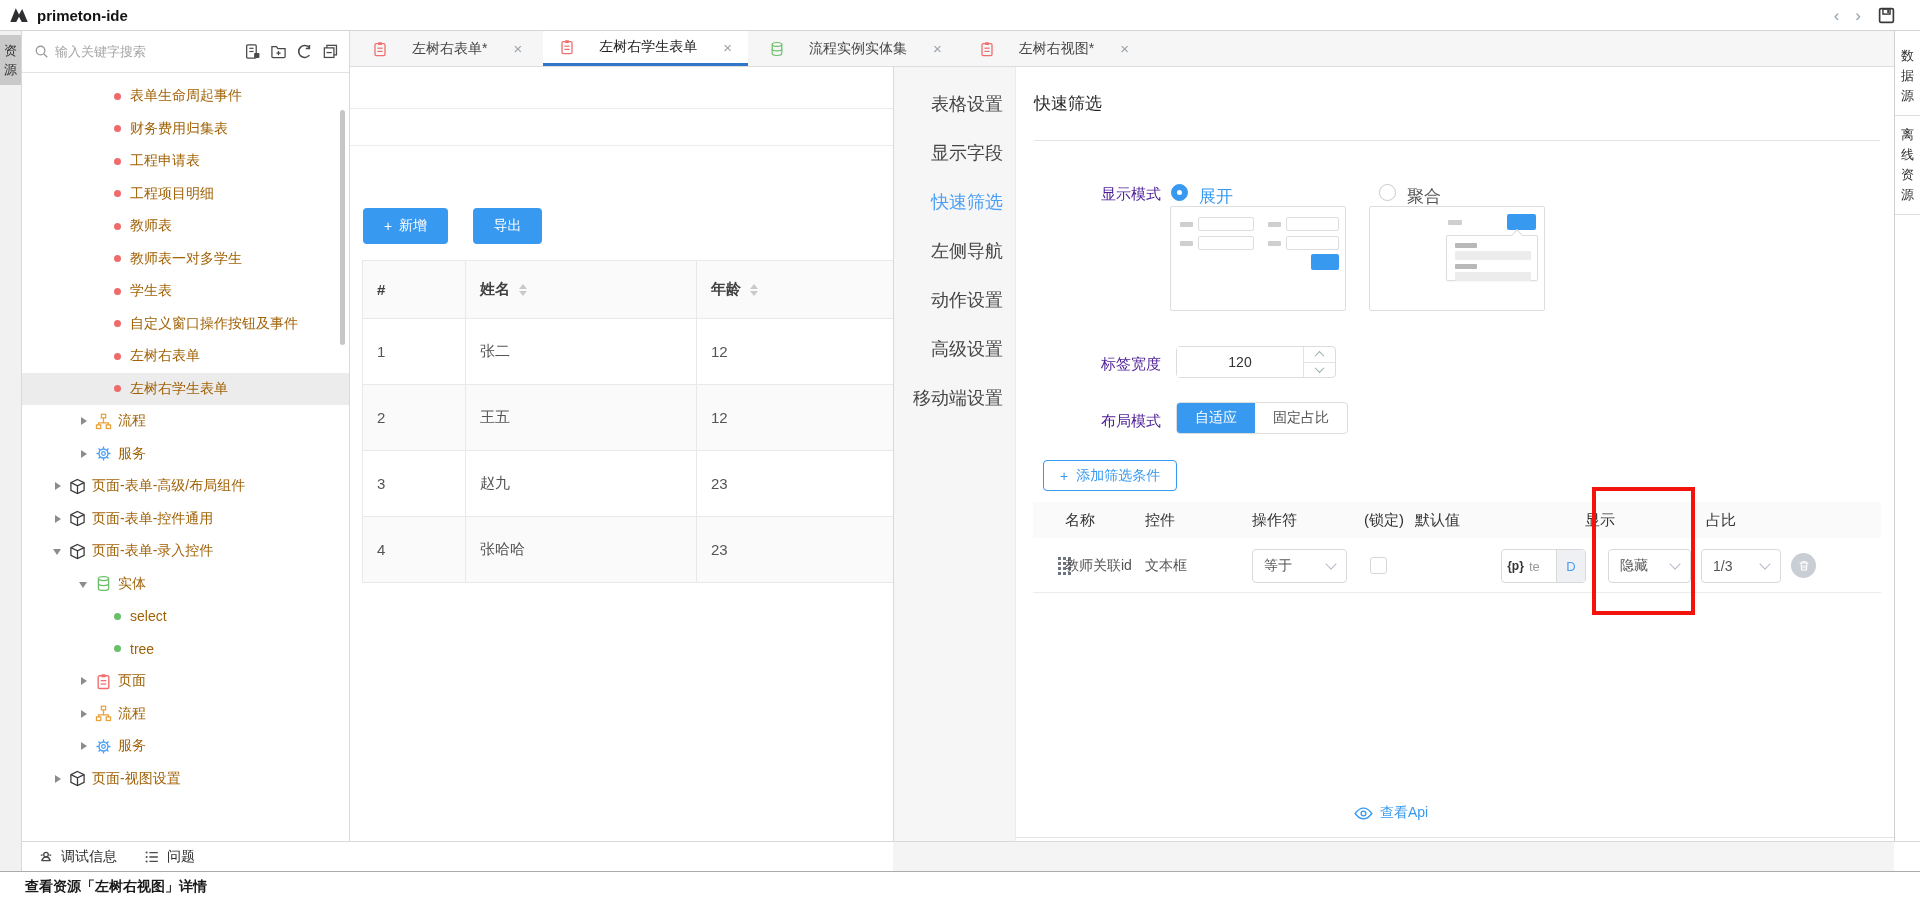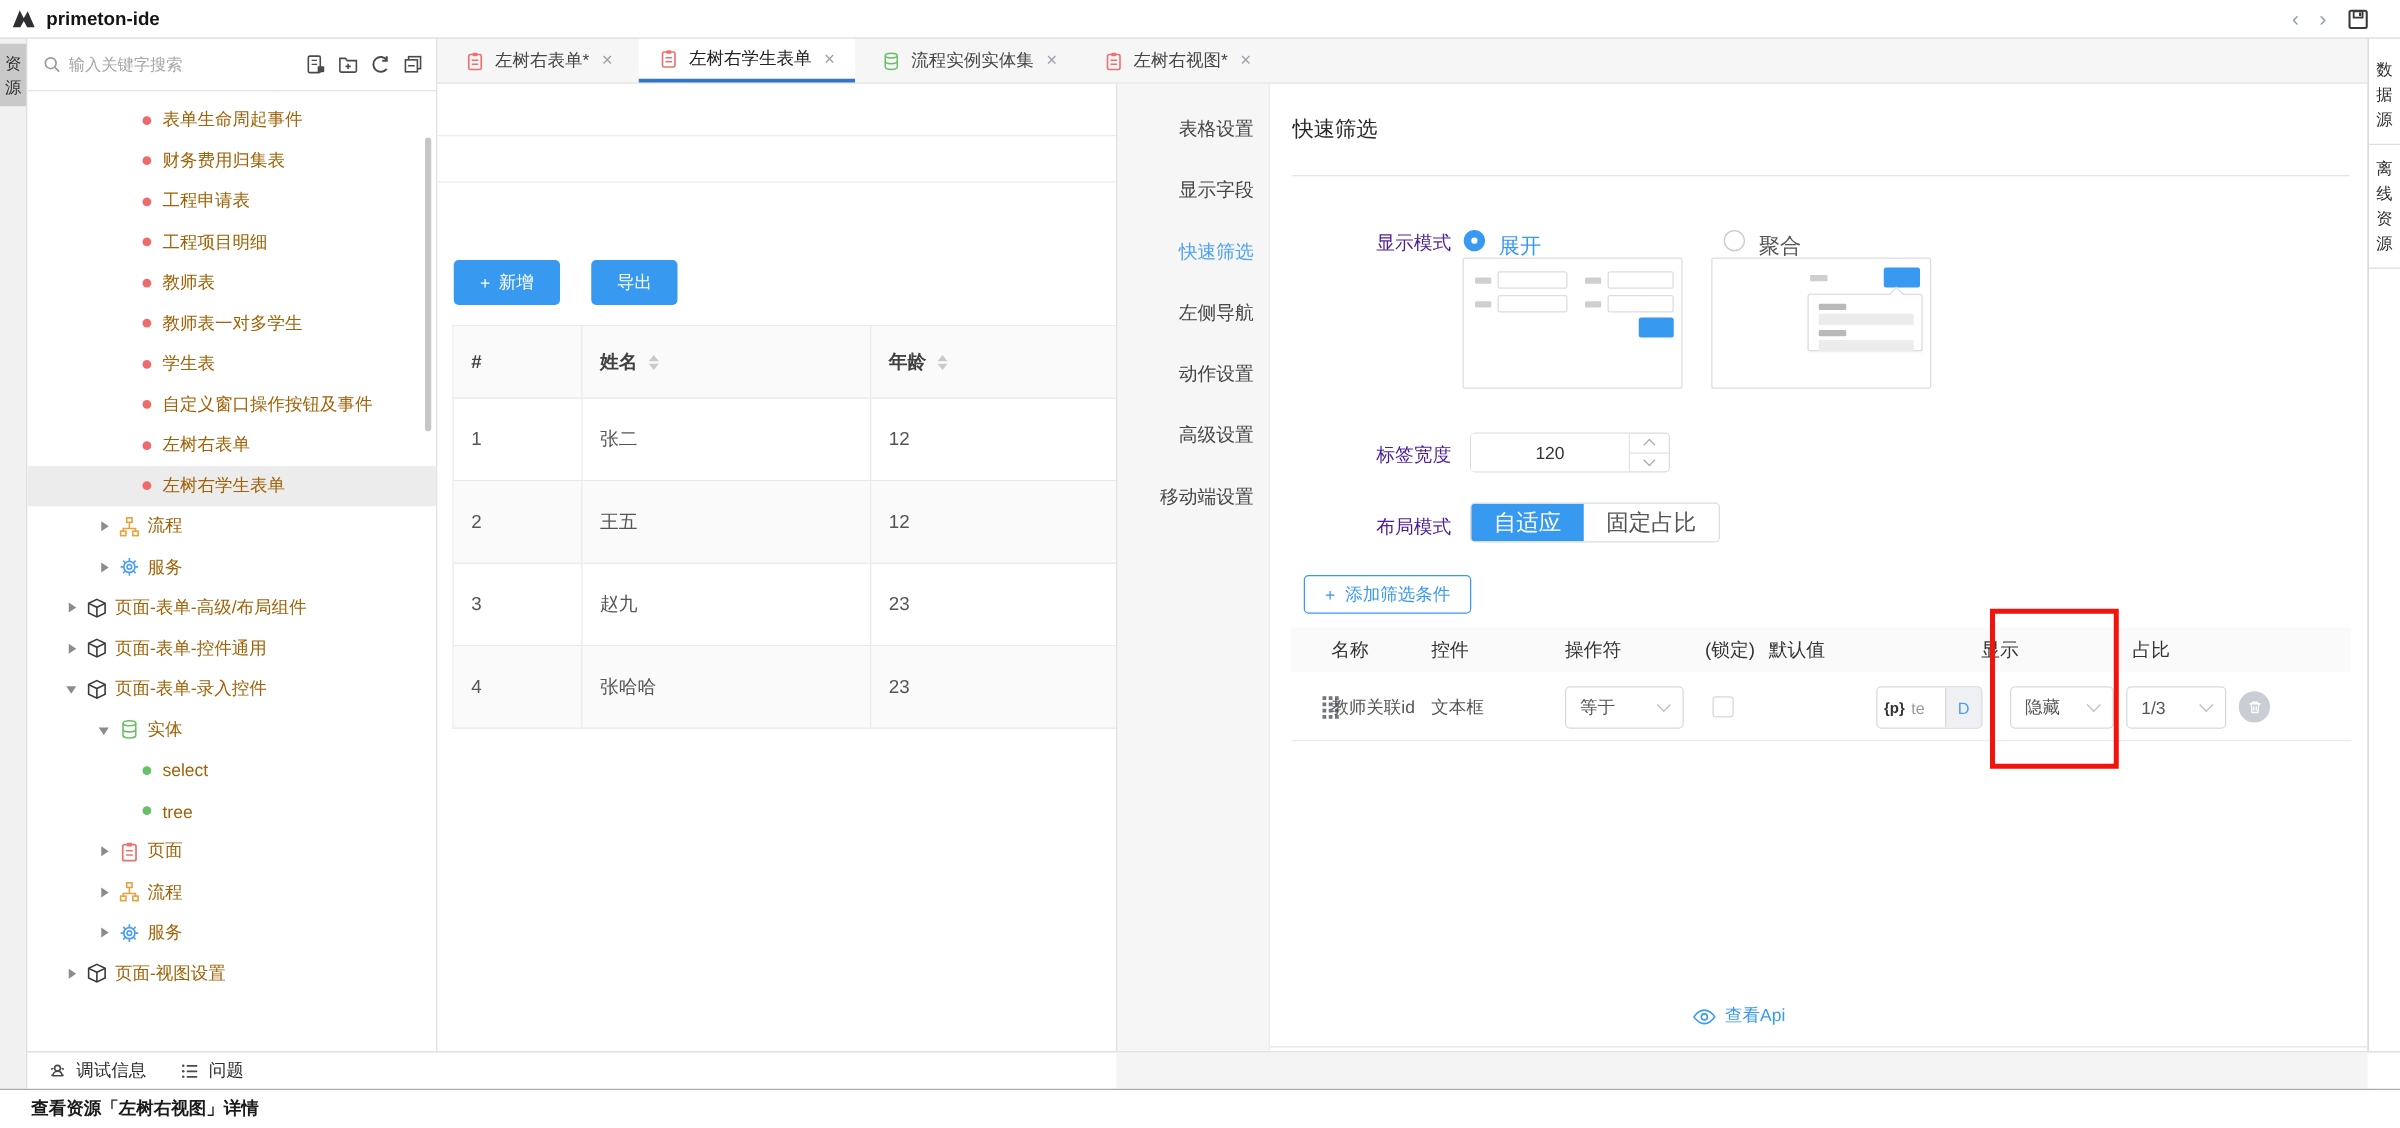--- a/index.html
+++ b/index.html
@@ -32,21 +32,21 @@
 .ar { width:12px; height:12px; position:relative; margin-right:5px; flex:none; }
 .ar.c::before { content:""; position:absolute; left:3px; top:2px; border-left:6px solid #8c8c8c; border-top:4px solid transparent; border-bottom:4px solid transparent; }
 .ar.e::before { content:""; position:absolute; left:1px; top:4px; border-top:6px solid #8c8c8c; border-left:4px solid transparent; border-right:4px solid transparent; }
 .dot { width:7px; height:7px; border-radius:50%; margin-right:9px; flex:none; }
 .dot.red { background:#ef6b6b; } .dot.green { background:#6abf69; }
 .tic { width:17px; height:17px; margin-right:6px; flex:none; display:flex; }
 #tree-scroll { position:absolute; left:318px; top:79px; width:5px; height:235px; background:#c6c6c6; border-radius:3px; }
 
 
 #tabbar { position:absolute; left:350px; top:31px; width:1544px; height:36px; background:#f6f6f6; border-bottom:1px solid #dddddd; display:flex; align-items:stretch; padding-left:6px; }
-.tab { display:flex; align-items:center; gap:8px; padding:0 16px; margin-right:5px; font-size:14px; color:#454545; cursor:pointer; }
+.tab { display:flex; align-items:center; gap:24px; padding:0 16px; margin-right:5px; font-size:14px; color:#454545; cursor:pointer; }
 .tab.active { background:#fff; border-bottom:3px solid #3076c9; color:#222; }
 .tab .close { font-size:15px; color:#9aa2ab; margin-left:2px; }
 .tab .tic { margin-right:0; width:16px; height:16px; }
 
 
 #editor { position:absolute; left:350px; top:67px; width:543px; height:774px; background:#fff; overflow:hidden; }
 .eline { position:absolute; left:0; right:0; border-top:1px solid #ececec; }
 .btn { position:absolute; height:36px; background:#3899f0; color:#fff; border:none; border-radius:4px; font-size:14px; display:flex; align-items:center; justify-content:center; gap:7px; cursor:pointer; font-family:inherit; }
 #etable { position:absolute; left:12px; top:193px; width:531px; border-left:1px solid #e9e9e9; border-top:1px solid #e9e9e9; }
 .erow { display:flex; border-bottom:1px solid #e9e9e9; }
@@ -56,21 +56,21 @@
 .erow.head .ecell { font-weight:700; color:#404040; }
 .erow.data { height:66px; }
 .erow.data.alt { background:#fafafa; }
 .sorter { display:inline-flex; flex-direction:column; gap:2px; margin-left:9px; }
 .sorter .up { width:0; height:0; border-left:4.5px solid transparent; border-right:4.5px solid transparent; border-bottom:5.5px solid #c9c9c9; }
 .sorter .dn { width:0; height:0; border-left:4.5px solid transparent; border-right:4.5px solid transparent; border-top:5.5px solid #c9c9c9; }
 
 
 #settings { position:absolute; left:893px; top:67px; width:1001px; height:774px; background:#fff; border-left:1px solid #d9d9d9; }
 #smenu { position:absolute; left:0; top:0; width:122px; height:100%; background:#f6f6f6; border-right:1px solid #ececec; padding-top:12px; }
-.smi { height:49px; display:flex; align-items:center; justify-content:flex-end; padding-right:12px; font-size:15px; color:#464646; cursor:pointer; }
+.smi { height:49px; display:flex; align-items:center; justify-content:flex-end; padding-right:12px; font-size:18px; color:#464646; cursor:pointer; }
 .smi.active { color:#4da0f5; }
 #scontent { position:absolute; left:122px; top:0; right:0; bottom:0; }
 #stitle { position:absolute; left:18px; top:25px; font-size:17px; color:#262626; }
 .sdiv { position:absolute; border-top:1px solid #e4e4e4; }
 .flabel { position:absolute; left:60px; width:85px; text-align:right; font-size:15px; color:#4c1d95; }
 .radio { position:absolute; width:17px; height:17px; border-radius:50%; border:1px solid #c9c9c9; background:#fff; cursor:pointer; }
 .radio.on { border-color:#3899f0; background:#3899f0; }
 .radio.on::after { content:""; position:absolute; left:5px; top:5px; width:5px; height:5px; border-radius:50%; background:#fff; }
 .ropt { position:absolute; font-size:17px; }
 .card { position:absolute; width:176px; height:105px; border:1px solid #ddd; background:#fff; border-radius:2px; }
@@ -83,21 +83,21 @@
 
 #num-input { position:absolute; left:160px; top:279px; width:160px; height:32px; border:1px solid #dcdcdc; border-radius:4px; background:#fff; display:flex; }
 #num-input input { border:none; outline:none; width:126px; text-align:center; font-size:14px; color:#333; font-family:inherit; }
 #spin { width:33px; border-left:1px solid #e3e3e3; display:flex; flex-direction:column; }
 #spin .half { flex:1; display:flex; align-items:center; justify-content:center; cursor:pointer; }
 #spin .half.top { border-bottom:1px solid #e3e3e3; }
 .chev-up { width:7px; height:7px; border-left:1.5px solid #9aa; border-top:1.5px solid #9aa; transform:rotate(45deg) translate(1px,1px); }
 .chev-dn { width:7px; height:7px; border-right:1.5px solid #9aa; border-bottom:1.5px solid #9aa; transform:rotate(45deg) translate(-1px,-1px); }
 
 #seg { position:absolute; left:160px; top:335px; height:32px; display:flex; border:1px solid #dcdcdc; border-radius:4px; overflow:hidden; background:#fff; }
-#seg .sopt { padding:0 18px; display:flex; align-items:center; font-size:18px; color:#555; cursor:pointer; }
+#seg .sopt { padding:0 18px; display:flex; align-items:center; font-size:14px; color:#555; cursor:pointer; }
 #seg .sopt.on { background:#3899f0; color:#fff; }
 
 #add-filter { position:absolute; left:27px; top:393px; height:31px; padding:0 16px; border:1px solid #3899f0; border-radius:4px; background:#fff; color:#3899f0; font-size:14px; display:flex; align-items:center; gap:8px; cursor:pointer; font-family:inherit; }
 
 #ftable { position:absolute; left:17px; top:435px; width:848px; }
 #fhead { position:relative; height:36px; background:#fafafa; }
 #fhead .fh { position:absolute; top:0; height:36px; display:flex; align-items:center; font-size:15px; font-weight:400; color:#333; }
 #frow { position:relative; height:55px; border-bottom:1px solid #ececec; background:#fff; }
 .fcell-text { position:absolute; top:0; height:55px; display:flex; align-items:center; font-size:14px; color:#555; }
 .dd { position:absolute; height:34px; border:1px solid #d9d9d9; border-radius:4px; background:#fff; display:flex; align-items:center; justify-content:space-between; padding:0 11px; font-size:14px; color:#555; cursor:pointer; }

